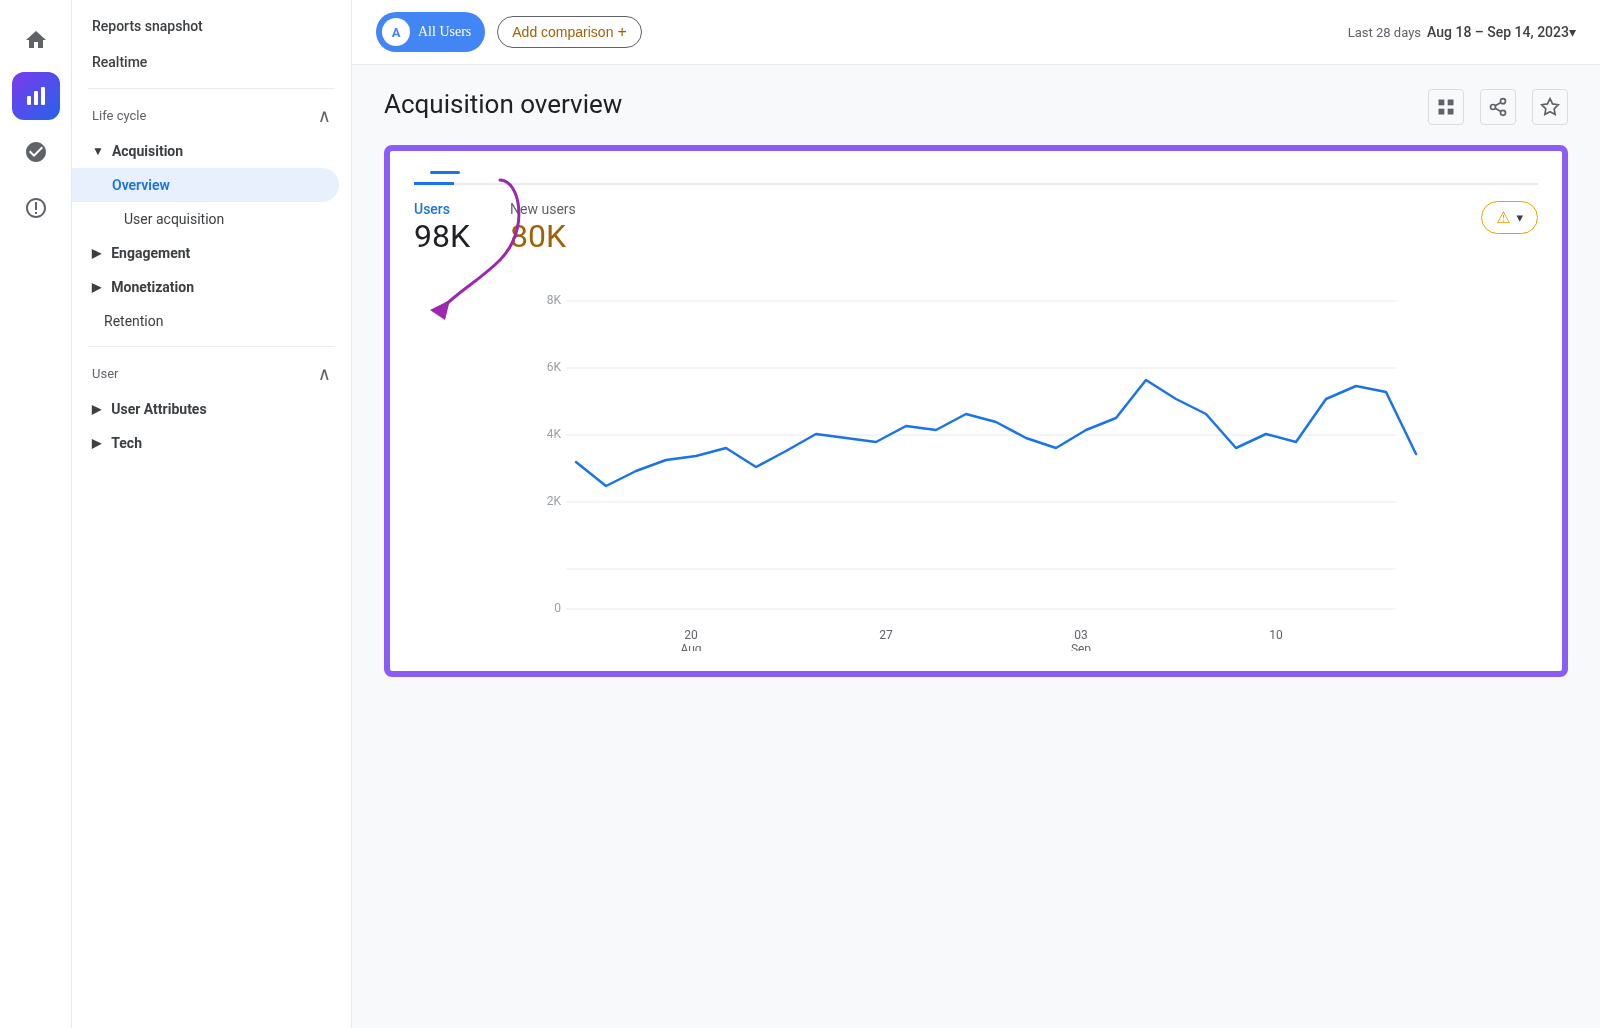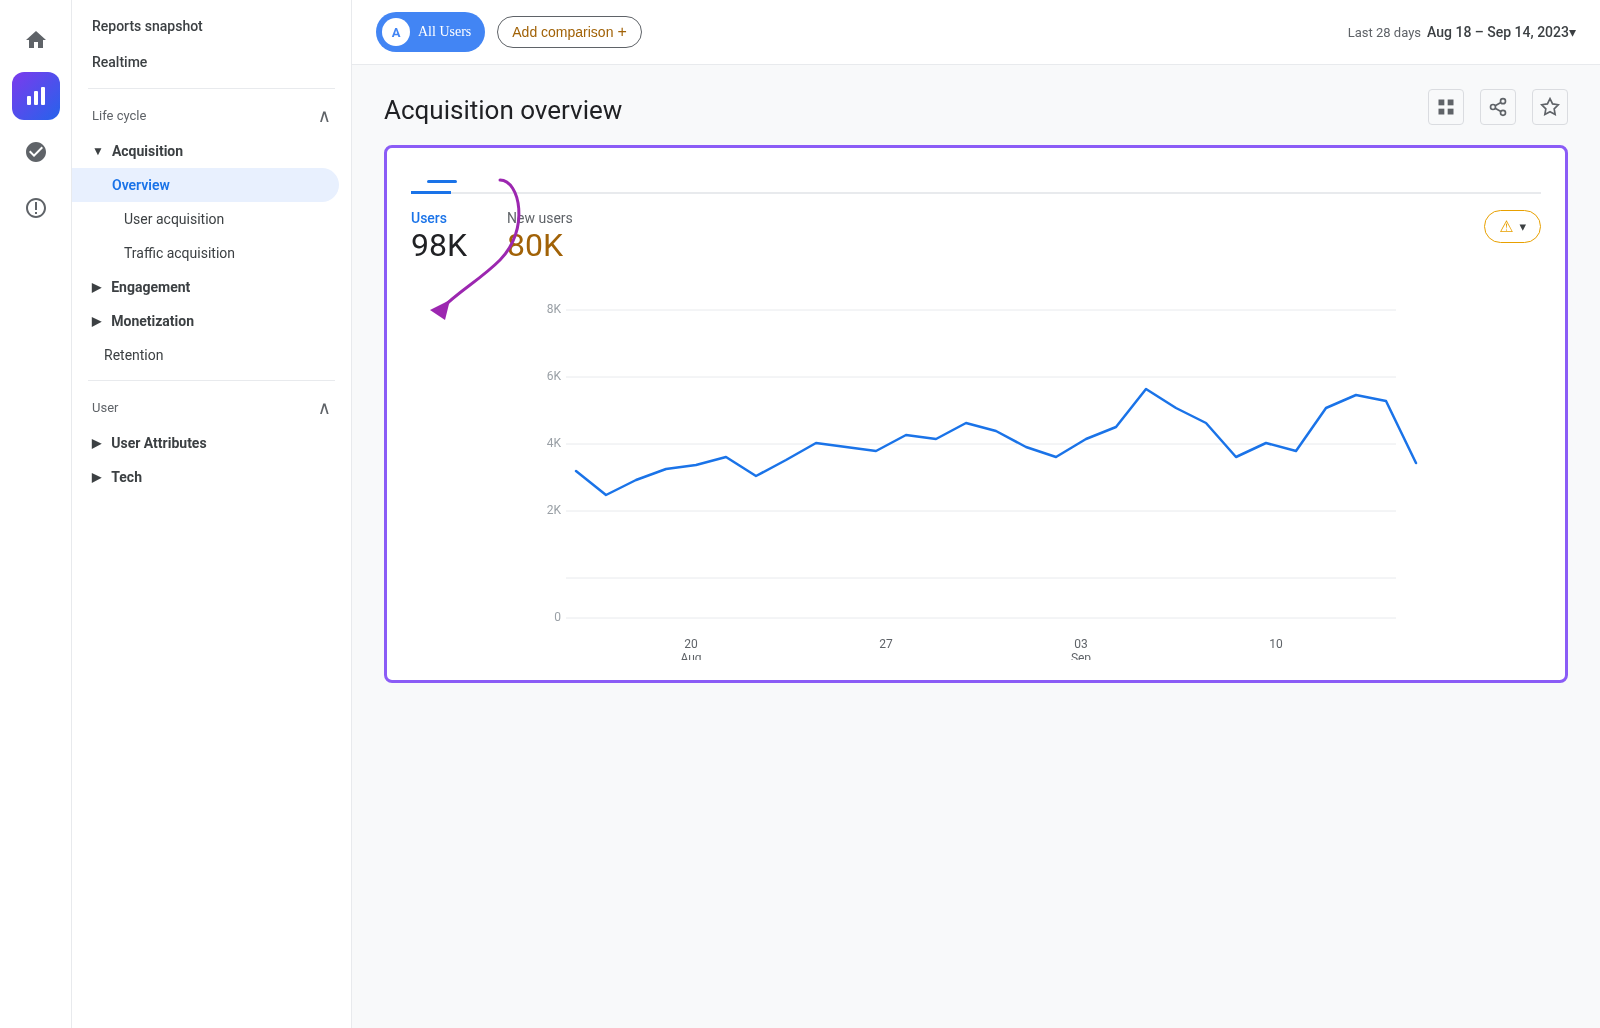--- a/index.html
+++ b/index.html
@@ -169,21 +169,21 @@
     }
 
     
     .content {
       flex: 1;
       padding: 24px 32px;
       overflow-y: auto;
     }
     .page-title-row {
       display: flex;
-      align-items: flex-end;
+      align-items: flex-start;
       justify-content: space-between;
       margin-bottom: 20px;
     }
     .page-title {
       font-size: 26px;
       font-weight: 400;
       color: #202124;
     }
     .title-actions {
       display: flex;
@@ -199,22 +199,22 @@
       cursor: pointer;
       color: #5f6368;
       border: 1.5px solid #dadce0;
       border-radius: 4px;
     }
 
     
     .chart-card {
       background: #fff;
       border-radius: 8px;
-      border: 3px solid #8b5cf6;
-      padding: 20px 24px 16px;
+      border: 6px solid #8b5cf6;
+      padding: 8px 24px 16px;
     }
     .chart-tab-bar {
       display: flex;
       gap: 0;
       margin-bottom: 16px;
       border-bottom: 2px solid #e8eaed;
     }
     .chart-tab {
       padding: 8px 16px;
       font-size: 14px;
@@ -317,23 +317,20 @@
   </div>
 
   <div class="sidebar-nav-item child active">
     <span>Overview</span>
   </div>
 
   <div class="sidebar-nav-item child" style="padding-left:52px;">
     <span>User acquisition</span>
   </div>
 
-  <div class="sidebar-nav-item child" style="padding-left:52px;">
-    <span>Traffic acquisition</span>
-  </div>
 
   <div class="sidebar-nav-item parent">
     <span style="font-size:12px; margin-right:4px;">▶</span>
     <span>Engagement</span>
   </div>
 
   <div class="sidebar-nav-item parent">
     <span style="font-size:12px; margin-right:4px;">▶</span>
     <span>Monetization</span>
   </div>

